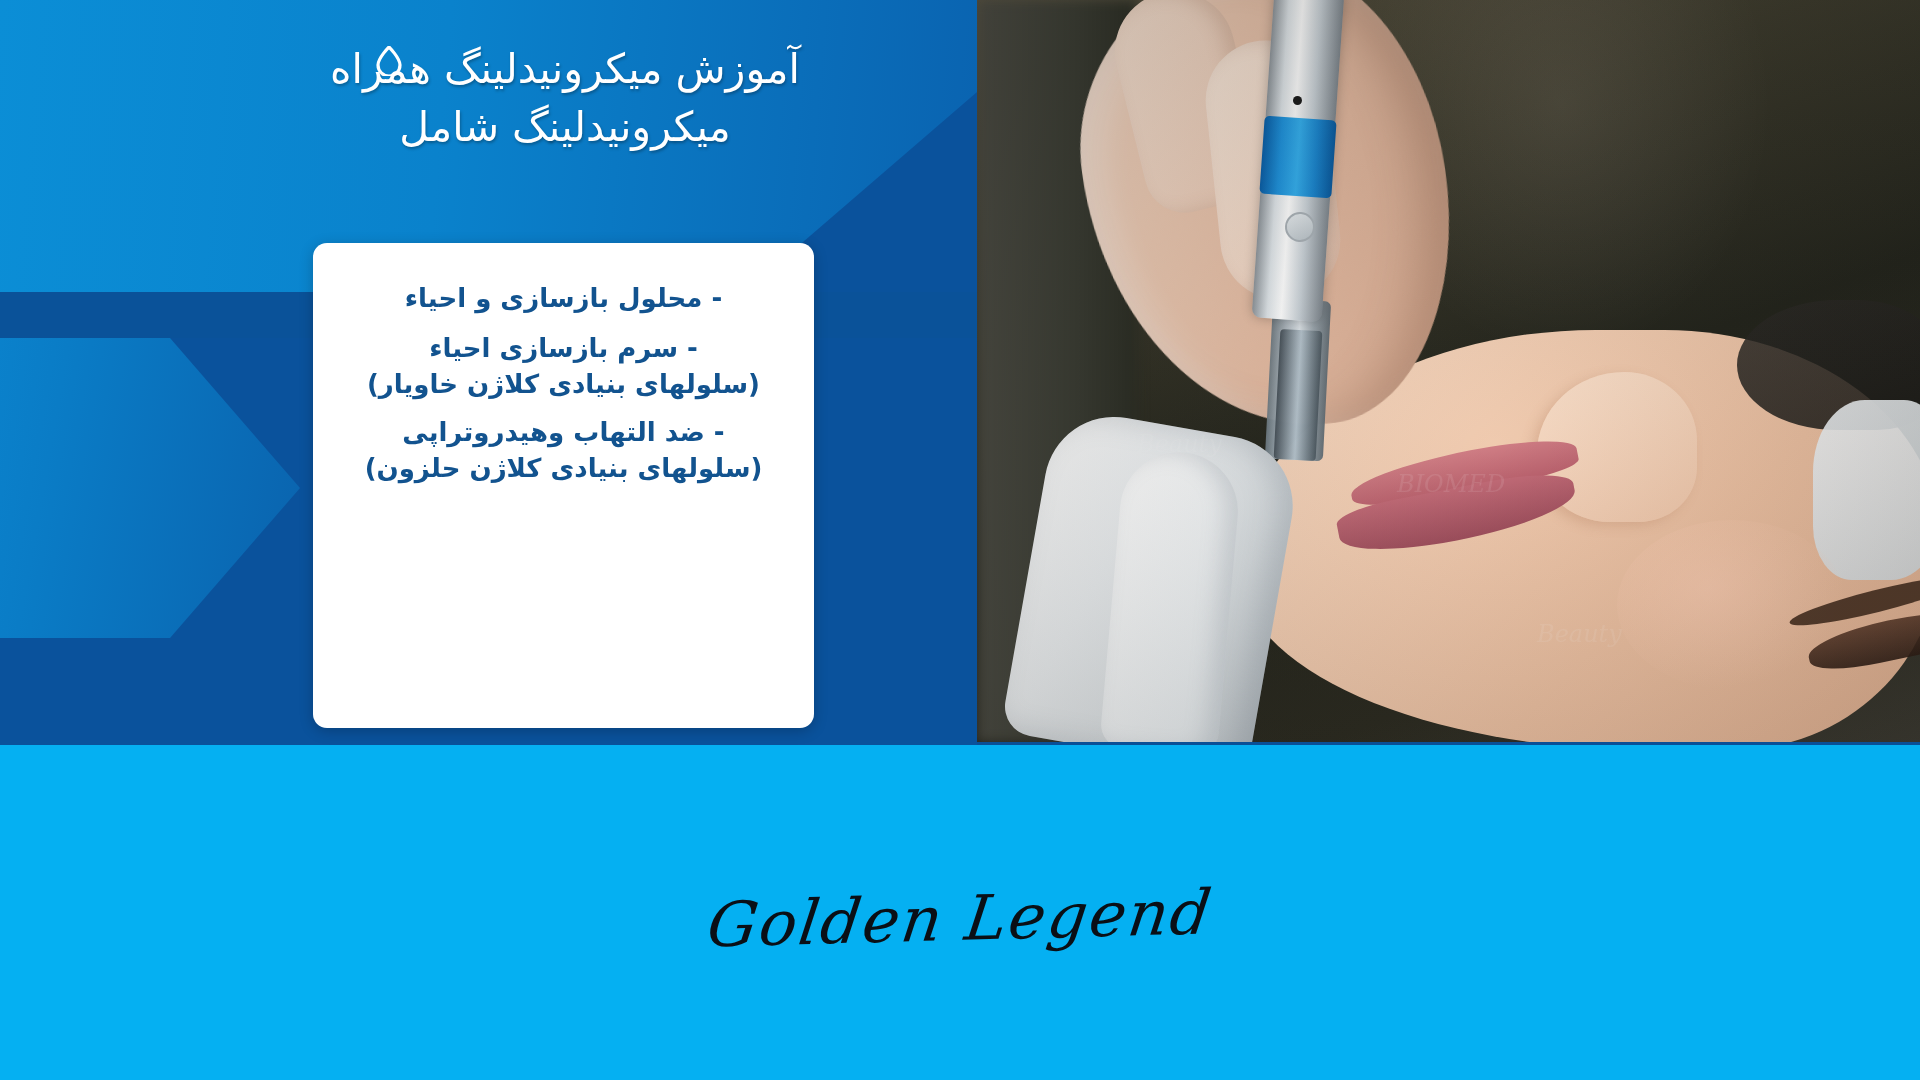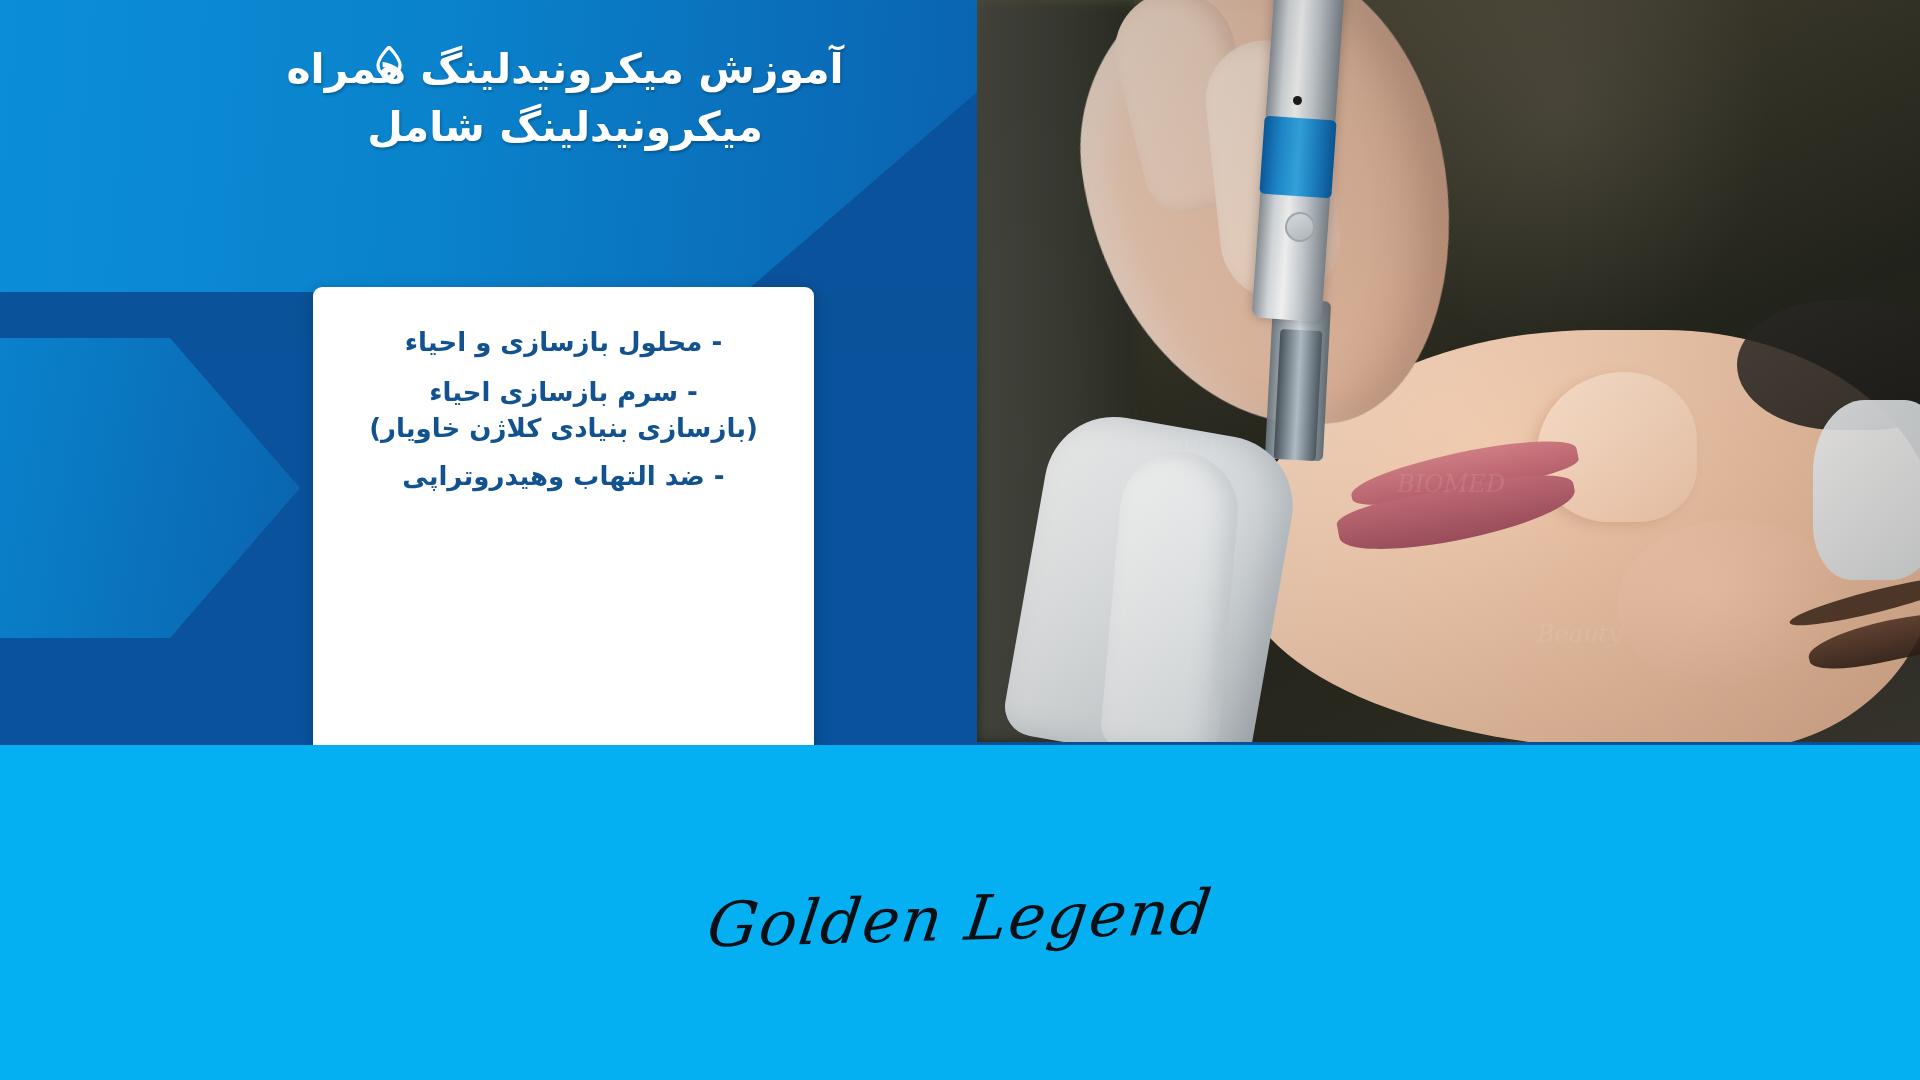--- a/index.html
+++ b/index.html
@@ -34,34 +34,34 @@
   
   .drop-icon{
     position:absolute;left:376px;top:46px;width:26px;height:30px;
   }
 
   
   .title{
     position:absolute;right:1055px;top:40px;width:600px;
     text-align:center;
     color:#ffffff;
-    font-size:41px;line-height:1.42;font-weight:bold;
+    font-size:41px;line-height:1.42;font-weight:normal;
     letter-spacing:0px;
     text-shadow:1px 2px 3px rgba(0,0,0,0.28);
     direction:rtl;
   }
   .title div{white-space:nowrap;}
 
   
   .card{
     position:absolute;left:313px;top:243px;width:501px;height:485px;
-    background:#ffffff;border-radius:9px;
+    background:#ffffff;border-radius:14px;
     box-shadow:0 3px 14px rgba(0,0,0,0.22);
     direction:rtl;
-    padding:0;box-sizing:border-box;margin-top:44px;
+    padding:0;box-sizing:border-box;
   }
   .card-list{
     position:absolute;top:42px;right:24px;left:24px;
     text-align:center;
     color:#12538f;
     font-size:26px;font-weight:bold;line-height:1.0;
   }
   .card-list .li{
     margin:0 0 24px 0;
     white-space:nowrap;
@@ -245,22 +245,23 @@
 
   <div class="title">
     <div>آموزش میکرونیدلینگ همراه</div>
     <div>میکرونیدلینگ شامل</div>
   </div>
 
   <div class="card">
     <div class="card-list">
       <div class="li">- محلول بازسازی و احیاء</div>
       <div class="li">- سرم بازسازی  احیاء</div>
-      <div class="li sub">(بازسازی بنیادی کلاژن خاویار)</div>
+      <div class="li sub">(سلولهای بنیادی کلاژن خاویار)</div>
       <div class="li">- ضد التهاب وهیدروتراپی</div>
+      <div class="li sub">(سلولهای بنیادی کلاژن حلزون)</div>
     </div>
   </div>
 
   <div class="photo">
     <div class="photo-bg"></div>
     <div class="photo-blurcol"></div>
 
     <div class="face"></div>
     <div class="hairdark"></div>
     <div class="towel"></div>

